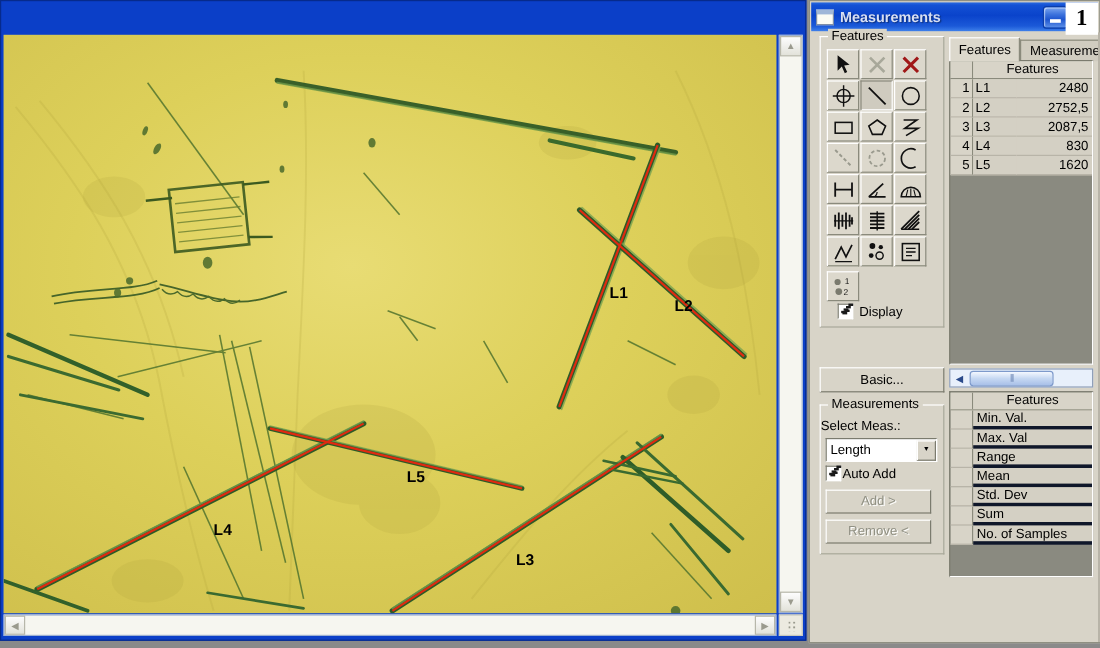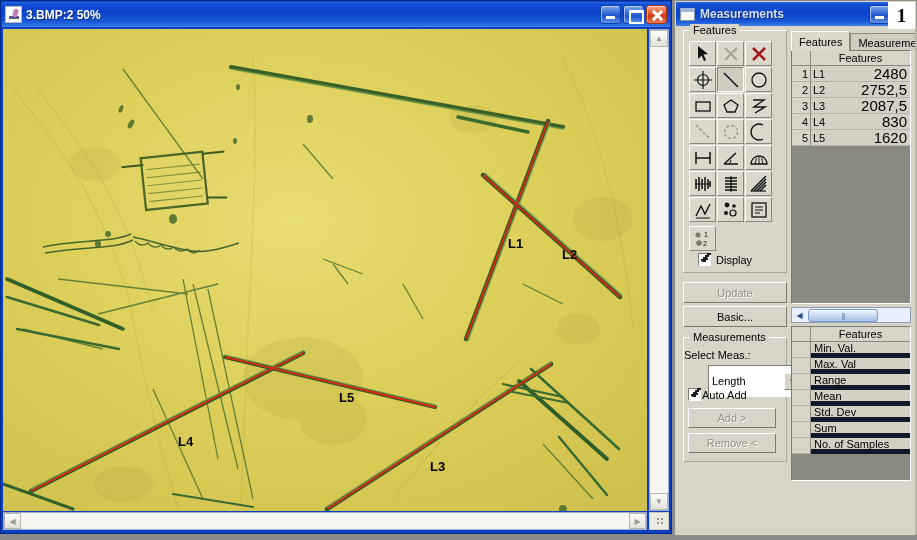--- a/index.html
+++ b/index.html
@@ -185,24 +185,24 @@
   .win-btn.disabled { color: #919184; text-shadow: 1px 1px 0 #ffffff; }
   #btn-update { top: 281px; }
   #btn-basic { top: 305px; }
 
   #meas-group {
     position: absolute; left: 8px; top: 336px; width: 104px; height: 125px;
     border: 1px solid #a8a89a; border-top-color: #fff; border-left-color: #fff;
   }
   #lbl-selectmeas { position: absolute; left: 0; top: 11px; font-size: 11px; }
   #meas-dd {
-    position: absolute; left: 4px; top: 27px; width: 93px; height: 32px;
+    position: absolute; left: 4px; top: 27px; width: 93px; height: 20px;
     background: #ffffff;
     border: 1px solid; border-color: #7b7b6e #ffffff #ffffff #7b7b6e;
-    display: flex; align-items: center; margin-left: 20px;
+    display: flex; align-items: center;
   }
   #meas-dd-val { padding-left: 3px; font-size: 11px; }
   #meas-dd-arrow {
     margin-left: auto; width: 16px; height: 17px; background: #d8d4c8;
     border: 1px solid; border-color: #ffffff #7b7b6e #7b7b6e #ffffff;
     display: flex; align-items: center; justify-content: center;
     font-size: 6px; color: #000;
   }
   #autoadd-row { position: absolute; left: 4px; top: 50px; display: flex; align-items: center; gap: 1px; }
   .grp-btn {
@@ -243,21 +243,21 @@
     width: 19px; font-size: 11px; background: #d8d4c8;
     border-right: 1px solid #8a8a7c; border-bottom: 1px solid #b8b4a8;
     display: flex; align-items: center; justify-content: flex-end; padding-right: 2px;
   }
   .td-name {
     width: 36px; font-size: 11px; background: #d4d0c4;
     border-bottom: 1px solid #b8b4a8;
     display: flex; align-items: center; padding-left: 2px;
   }
   .td-val {
-    flex: 1; font-size: 15px; background: #d4d0c4;
+    flex: 1; font-size: 11px; background: #d4d0c4;
     border-bottom: 1px solid #b8b4a8;
     display: flex; align-items: center; justify-content: flex-end; padding-right: 3px;
   }
   #tbl-hscroll {
     position: absolute; left: 116px; top: 306px; width: 120px; height: 16px;
     background: #e8f0fb; border: 1px solid #8f9fb8;
     display: flex; align-items: center;
   }
   #tbl-hscroll .sc-left {
     width: 15px; height: 14px; display: flex; align-items: center; justify-content: center;
@@ -275,50 +275,35 @@
     border: 1px solid; border-color: #7b7b6e #ffffff #ffffff #7b7b6e;
     overflow: hidden;
   }
   .str { display: flex; height: 16px; }
   .std-blank {
     width: 19px; background: #d8d4c8;
     border-right: 1px solid #8a8a7c; border-bottom: 1px solid #b8b4a8;
   }
   .std-name {
     flex: 1; font-size: 11px; background: #d4d0c4;
-    border-bottom: 5px solid #0f172a;
+    border-bottom: 3px solid #0f172a;
     display: flex; align-items: center; padding-left: 3px;
   }
   #panel-right-edge {
     position: absolute; left: 240px; top: 26px; width: 2px; height: 508px;
     background: #b8b4a8;
   }
 </style>
 </head>
 <body>
 
 <div id="root">
 
   <div id="img-window">
 
-    <div id="img-titlebar">
-      <div id="img-titlebar-icon"></div>
-      <span id="img-title-text">3.BMP:2 50%</span>
-      <div class="xp-btns">
-        <div class="xp-btn min">
-            <span class="g"></span>
-          </div>
-        <div class="xp-btn max">
-            <span class="g"></span>
-          </div>
-        <div class="xp-btn close">
-            <span class="g"></span>
-          </div>
-      </div>
-    </div>
 
     <div id="img-canvas-wrap">
       <svg id="micro" width="644" height="482" viewBox="0 0 644 482">
         <defs>
           <radialGradient id="bgg" cx="45%" cy="40%" r="80%">
             <stop offset="0%" stop-color="#e8dc74"></stop>
             <stop offset="45%" stop-color="#ddd05a"></stop>
             <stop offset="100%" stop-color="#cfbf4c"></stop>
           </radialGradient>
           <linearGradient id="fib" x1="0" y1="0" x2="0" y2="1">
@@ -633,21 +618,20 @@
           <text x="10" y="17" font-size="7" font-family="Liberation Sans" fill="#111">2</text>
         </svg>
       </div>
 
       <div id="display-row">
         <span class="xp-check on"></span>
         <span>Display</span>
       </div>
     </div>
 
-    <div class="win-btn disabled" id="btn-update">Update</div>
     <div class="win-btn" id="btn-basic">Basic...</div>
 
     <div id="meas-group">
       <span class="gb-label">Measurements</span>
       <div id="lbl-selectmeas">Select Meas.:</div>
       <div id="meas-dd">
         <span id="meas-dd-val">Length</span>
         <span id="meas-dd-arrow">▼</span>
       </div>
       <div id="autoadd-row">

